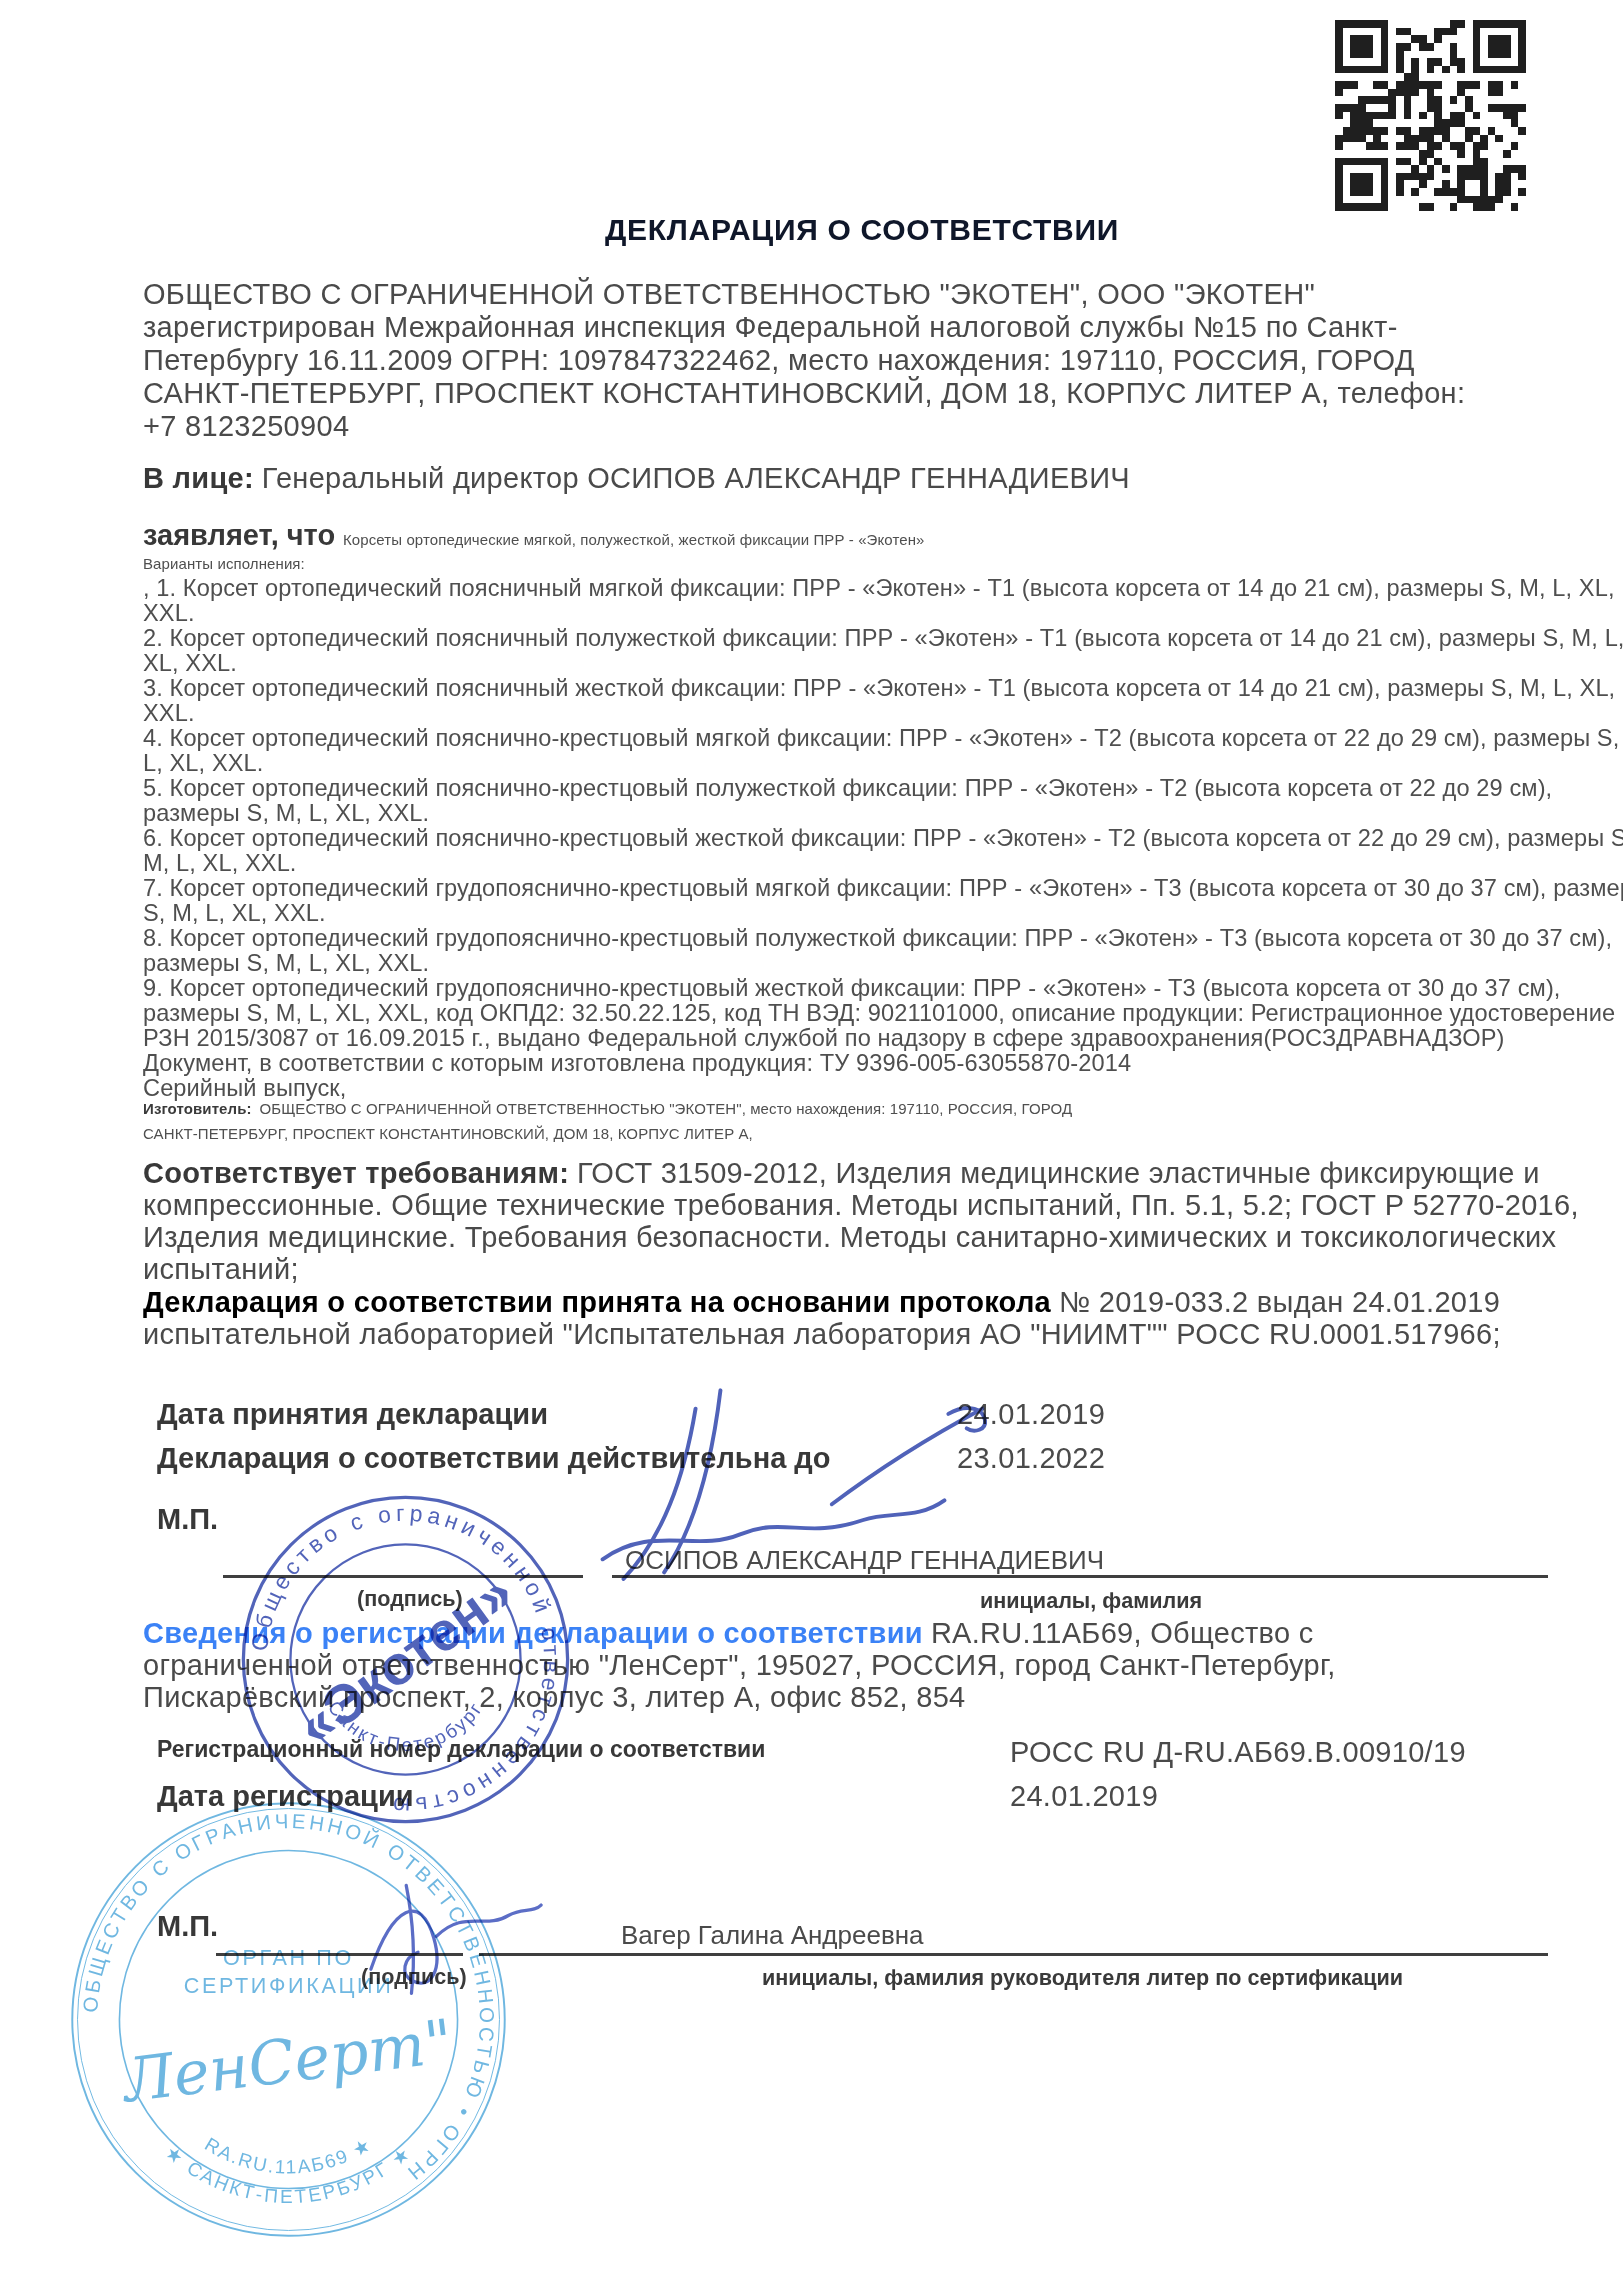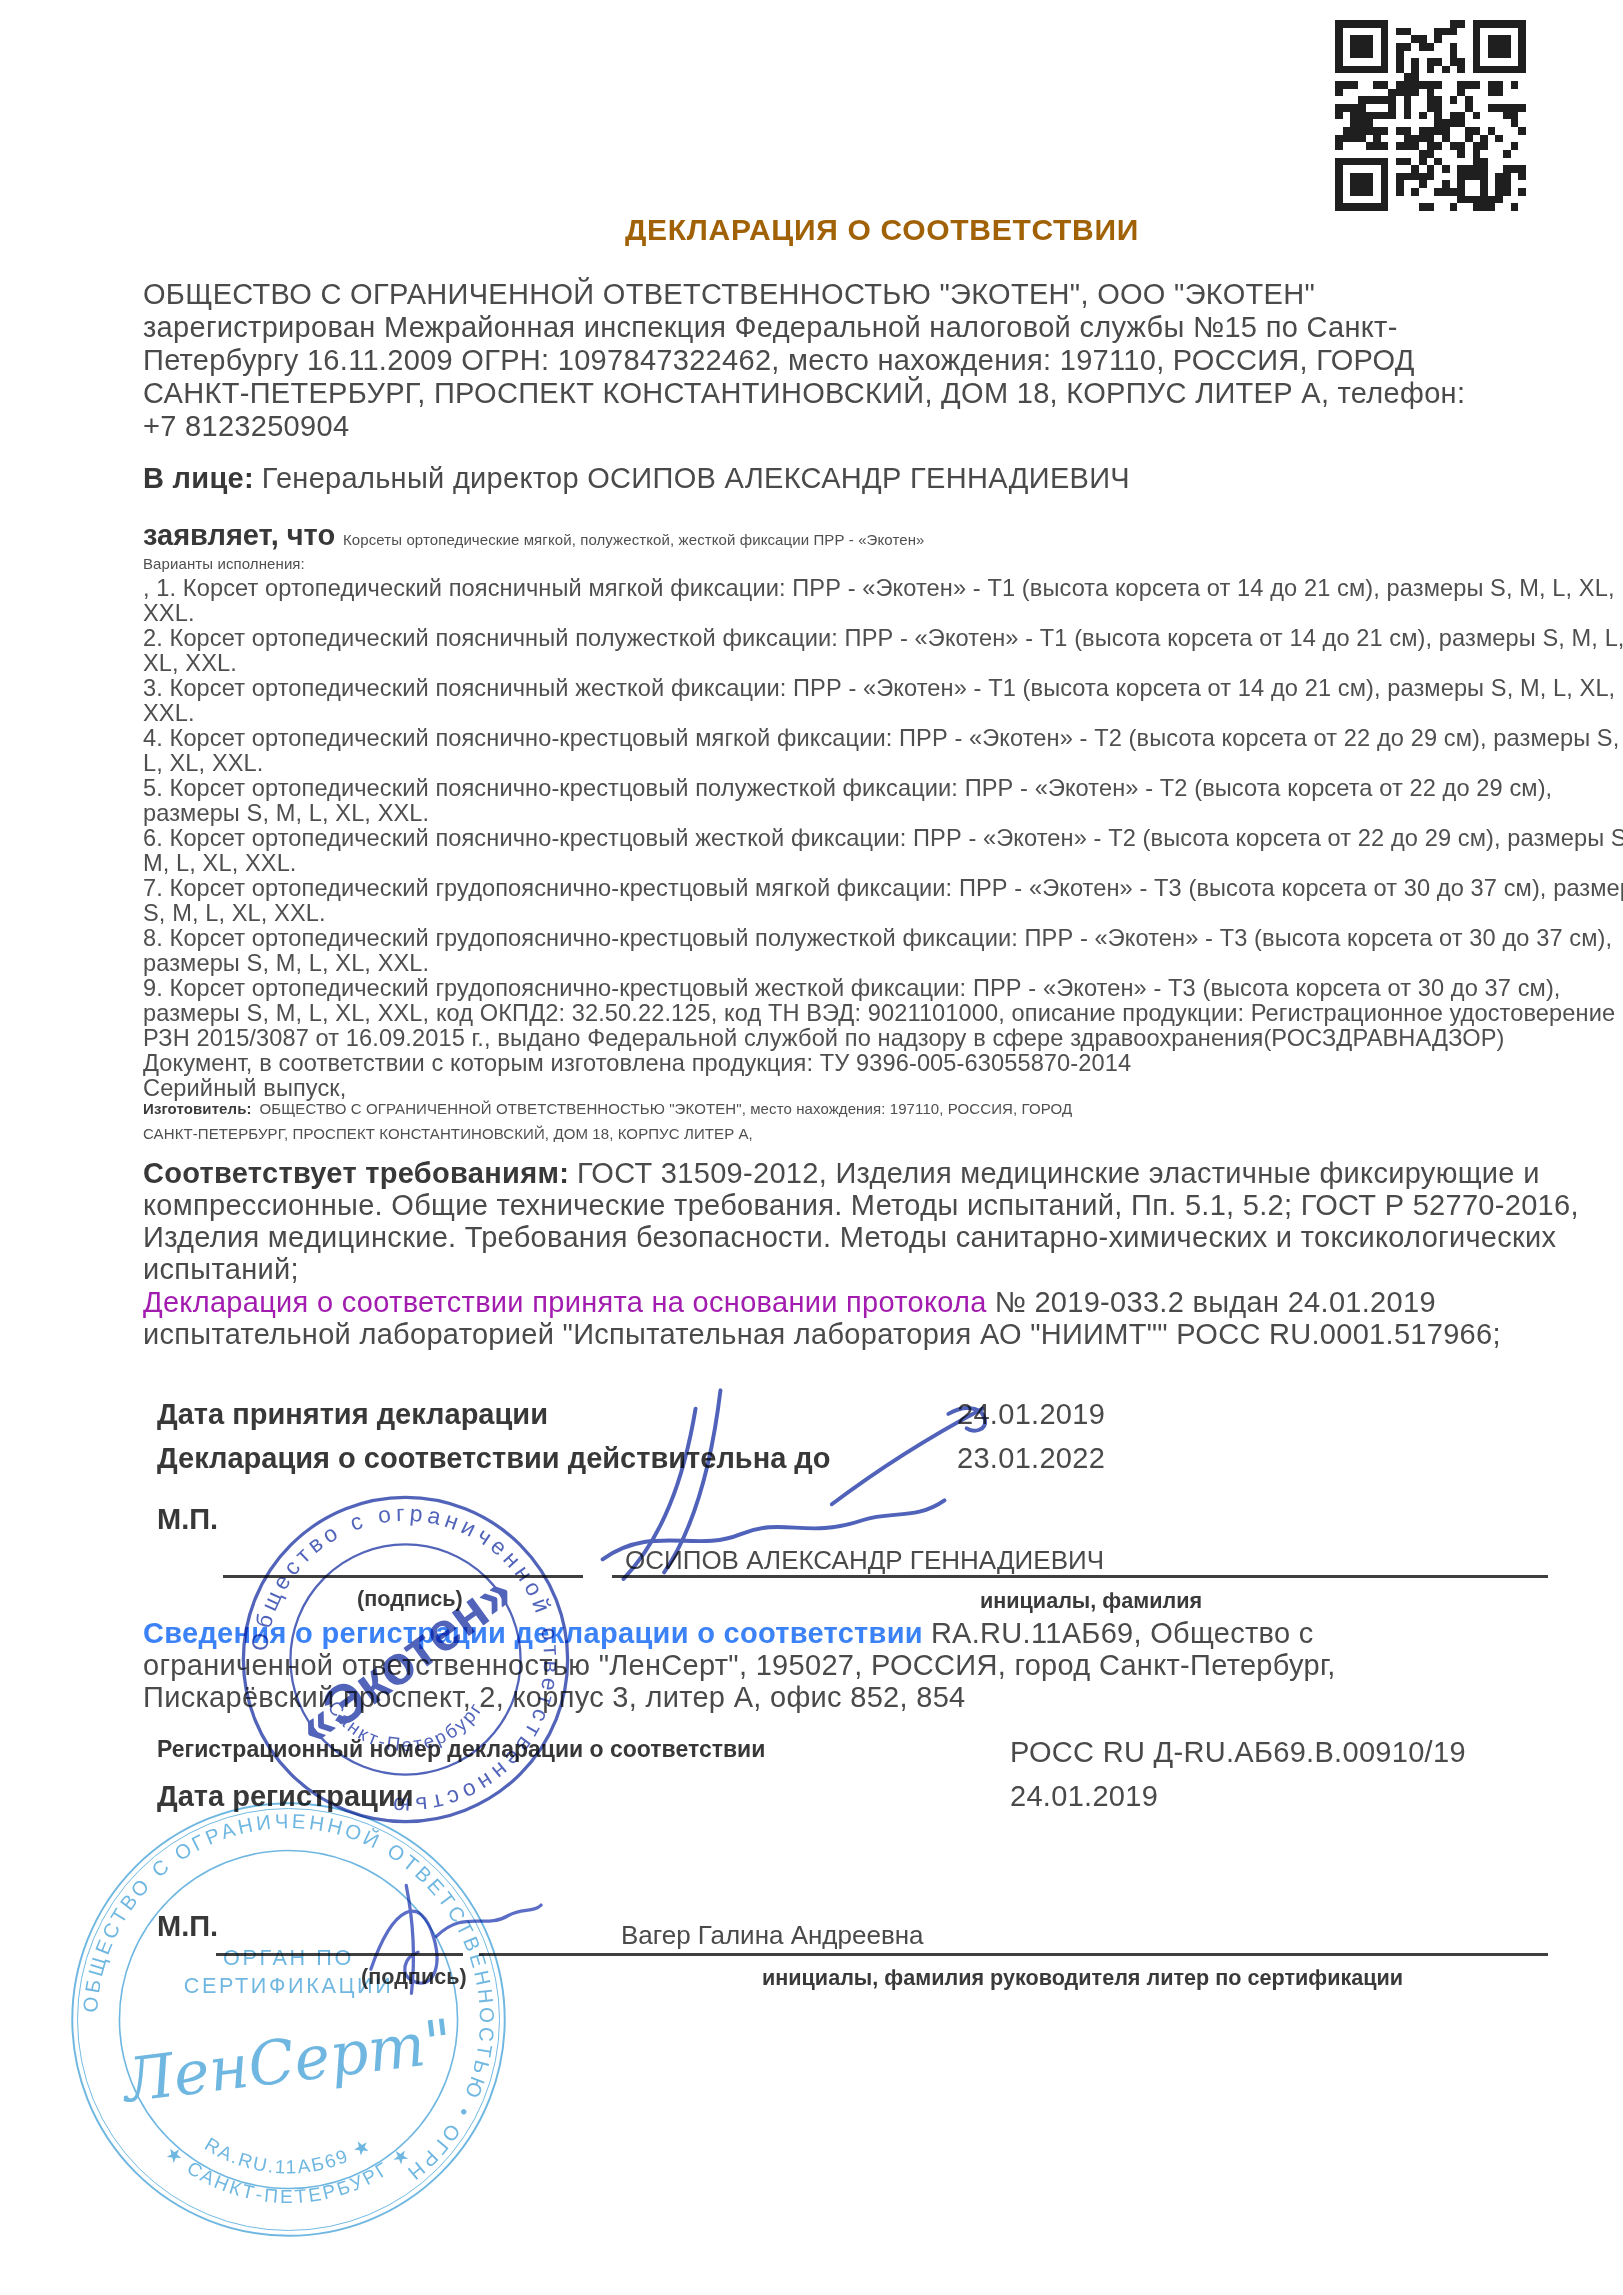--- a/index.html
+++ b/index.html
@@ -1,19 +1,19 @@
 <!DOCTYPE html>
 <html style="font-size:10.5px"><head>
 <meta charset="utf-8">
 <style>
   html,body{margin:0;padding:0;background:#888;}
   .page{position:relative;width:1624px;height:2295px;background:#ffffff;overflow:hidden;
         font-family:"Liberation Sans", sans-serif;}
   .line{position:absolute;white-space:nowrap;}
-  .f46b{font-size:30px;font-weight:bold;color:#a16207;letter-spacing:0.7px;margin-left:20px;}
+  .f46b{font-size:30px;font-weight:bold;color:#0f172a;letter-spacing:0.7px;}
   .f44{font-size:29px;color:#4a4a4a;letter-spacing:0.3px;}
   .f44 .b, .f44b{font-weight:bold;color:#383838;}
   .f40{font-size:26px;color:#4a4a4a;}
   .f36{font-size:15px;color:#4f4f4f;letter-spacing:0.1px;}
   .f36 .b{font-weight:bold;color:#3a3a3a;}
   .f33b{font-size:21.6px;font-weight:bold;color:#3a3a3a;}
   .b{margin-right:7.9px;}
   .para{position:absolute;}
   .para .pl{white-space:nowrap;}
   .p44{font-size:29px;color:#4a4a4a;line-height:33px;letter-spacing:0.3px;}
@@ -392,21 +392,21 @@
   </div>
 
   <div class="para p44s" style="left:143px;top:1157px">
     <div class="pl"><span class="b" style="font-weight:bold;color:#383838">Соответствует требованиям:</span><span>ГОСТ 31509-2012, Изделия медицинские эластичные фиксирующие и</span></div>
     <div class="pl">компрессионные. Общие технические требования. Методы испытаний, Пп. 5.1, 5.2; ГОСТ Р 52770-2016,</div>
     <div class="pl">Изделия медицинские. Требования безопасности. Методы санитарно-химических и токсикологических</div>
     <div class="pl">испытаний;</div>
   </div>
 
   <div class="para p44s" style="left:143px;top:1286px">
-    <div class="pl"><span class="b" style="font-weight:normal;color:#a21caf">Декларация о соответствии принята на основании протокола</span><span>№ 2019-033.2 выдан 24.01.2019</span></div>
+    <div class="pl"><span class="b" style="font-weight:bold;color:#000000">Декларация о соответствии принята на основании протокола</span><span>№ 2019-033.2 выдан 24.01.2019</span></div>
     <div class="pl">испытательной лабораторией "Испытательная лаборатория АО "НИИМТ"" РОСС RU.0001.517966;</div>
   </div>
 
   <div class="line f44b" style="left:157px;top:1398px;font-size:29px">Дата принятия декларации</div>
   <div class="line f44" style="left:957px;top:1398px">24.01.2019</div>
   <div class="line f44b" style="left:157px;top:1442px;font-size:29px">Декларация о соответствии действительна до</div>
   <div class="line f44" style="left:957px;top:1442px">23.01.2022</div>
 
   <div class="line f44b" style="left:157px;top:1503px;font-size:29px">М.П.</div>
 

